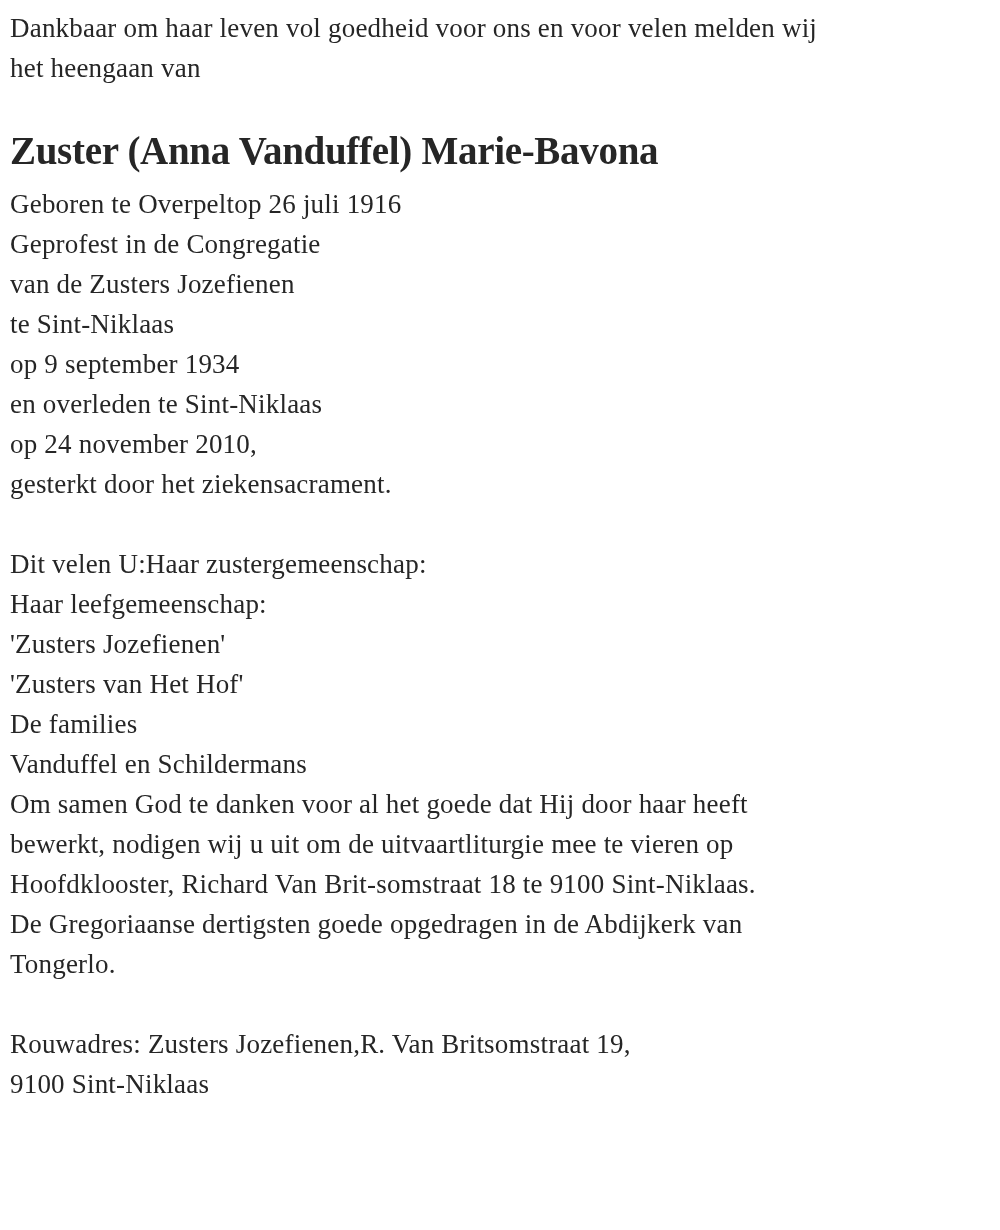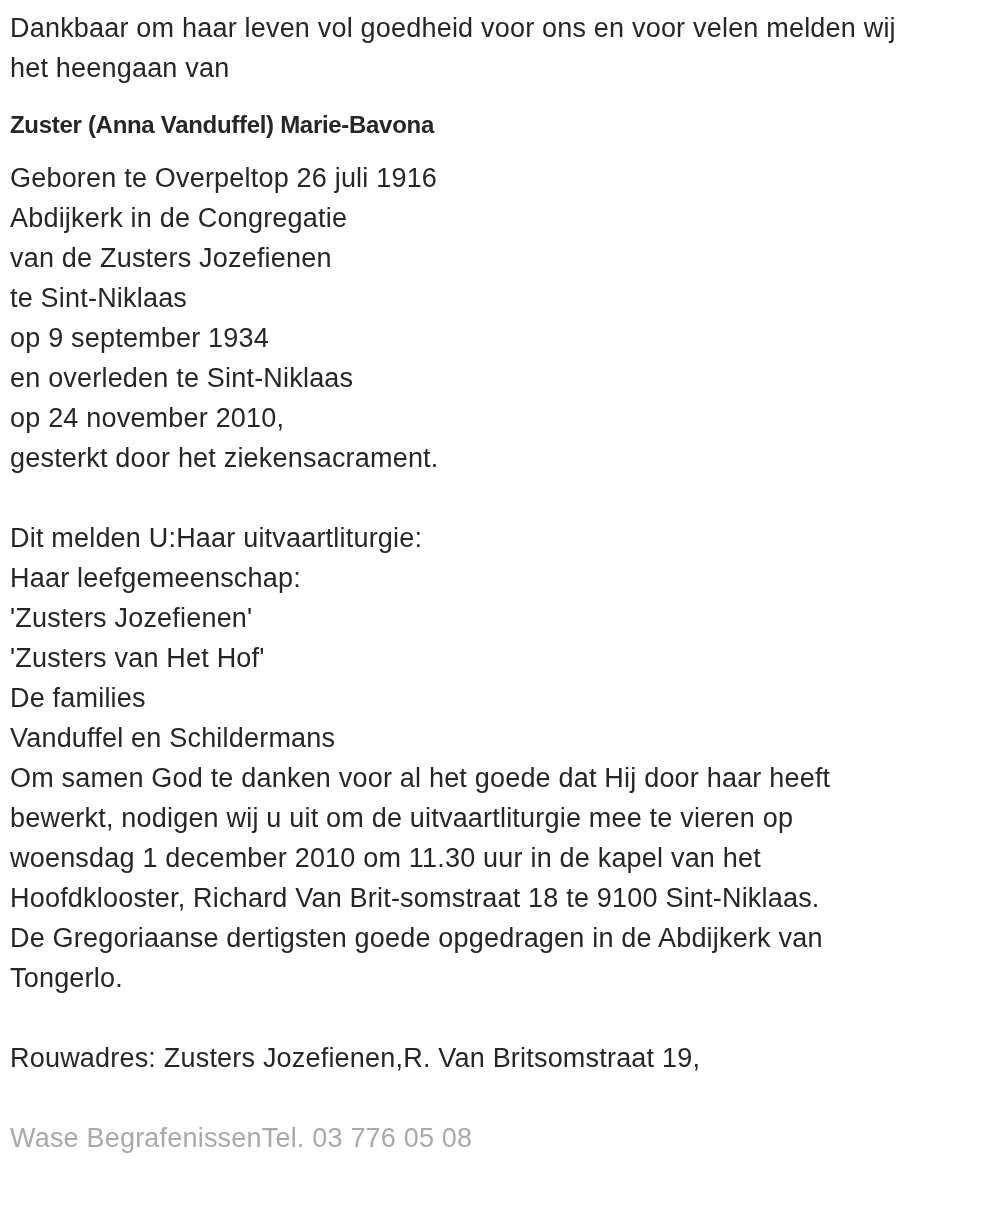--- a/index.html
+++ b/index.html
@@ -8,36 +8,37 @@
     width: 1000px;
     height: 1230px;
     font-family: "Liberation Sans", sans-serif;
     color: #262626;
     overflow: hidden;
   }
   .page {
     padding: 8px 10px 0 10px;
     width: 1000px;
     height: 1230px;
+    font-family: Liberation Serif, serif;
   }
   .line {
     font-size: 27px;
     line-height: 40px;
     white-space: nowrap;
     letter-spacing: 0.2px;
   }
   .spacer {
     height: 40px;
   }
   .title {
-    font-size: 24px;
+    font-size: 39px;
     line-height: 46px;
     font-weight: bold;
     letter-spacing: -0.3px;
-    margin-top: 14px;
+    margin-top: 40px;
     margin-bottom: 10px;
     white-space: nowrap;
   }
   .footer-line {
     font-size: 27px;
     line-height: 40px;
     color: #a9a9a9;
     white-space: nowrap;
     letter-spacing: 0.2px;
   }
@@ -49,51 +50,48 @@
 
   <section>
     <div class="line">Dankbaar om haar leven vol goedheid voor ons en voor velen melden wij</div>
     <div class="line">het heengaan van</div>
   </section>
 
   <h1 class="title">Zuster (Anna Vanduffel) Marie-Bavona</h1>
 
   <section>
     <div class="line">Geboren te Overpeltop 26 juli 1916</div>
-    <div class="line">Abdijkerk in de Congregatie</div>
+    <div class="line">Geprofest in de Congregatie</div>
     <div class="line">van de Zusters Jozefienen</div>
     <div class="line">te Sint-Niklaas</div>
     <div class="line">op 9 september 1934</div>
     <div class="line">en overleden te Sint-Niklaas</div>
     <div class="line">op 24 november 2010,</div>
     <div class="line">gesterkt door het ziekensacrament.</div>
   </section>
 
   <div class="spacer"></div>
 
   <section>
-    <div class="line">Dit melden U:Haar uitvaartliturgie:</div>
+    <div class="line">Dit velen U:Haar zustergemeenschap:</div>
     <div class="line">Haar leefgemeenschap:</div>
     <div class="line">'Zusters Jozefienen'</div>
     <div class="line">'Zusters van Het Hof'</div>
     <div class="line">De families</div>
     <div class="line">Vanduffel en Schildermans</div>
     <div class="line">Om samen God te danken voor al het goede dat Hij door haar heeft</div>
     <div class="line">bewerkt, nodigen wij u uit om de uitvaartliturgie mee te vieren op</div>
-    <div class="line">woensdag 1 december 2010 om 11.30 uur in de kapel van het</div>
     <div class="line">Hoofdklooster, Richard Van Brit-somstraat 18 te 9100 Sint-Niklaas.</div>
     <div class="line">De Gregoriaanse dertigsten goede opgedragen in de Abdijkerk van</div>
     <div class="line">Tongerlo.</div>
   </section>
 
   <div class="spacer"></div>
 
   <section>
     <div class="line">Rouwadres: Zusters Jozefienen,R. Van Britsomstraat 19,</div>
+    <div class="line">9100 Sint-Niklaas</div>
   </section>
 
   <div class="spacer"></div>
 
-  <footer class="footer-line">
-    <span>Wase Begrafenissen</span><span>Tel. 03 776 05 08</span>
-  </footer>
 
 </div>
 
 </body></html>

